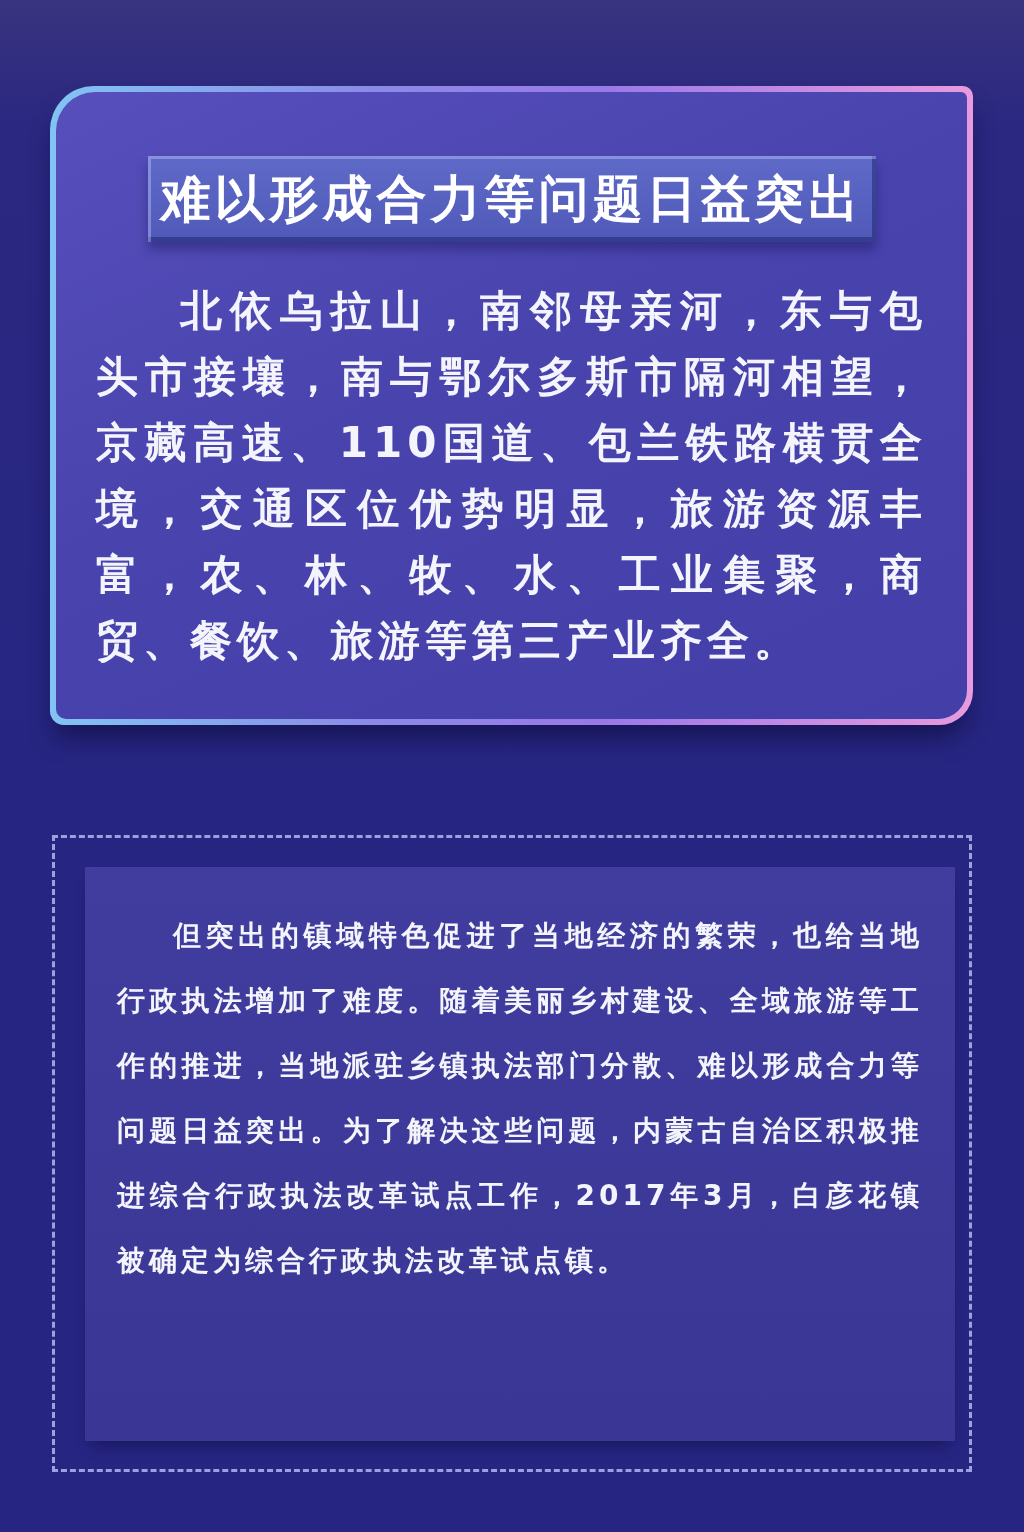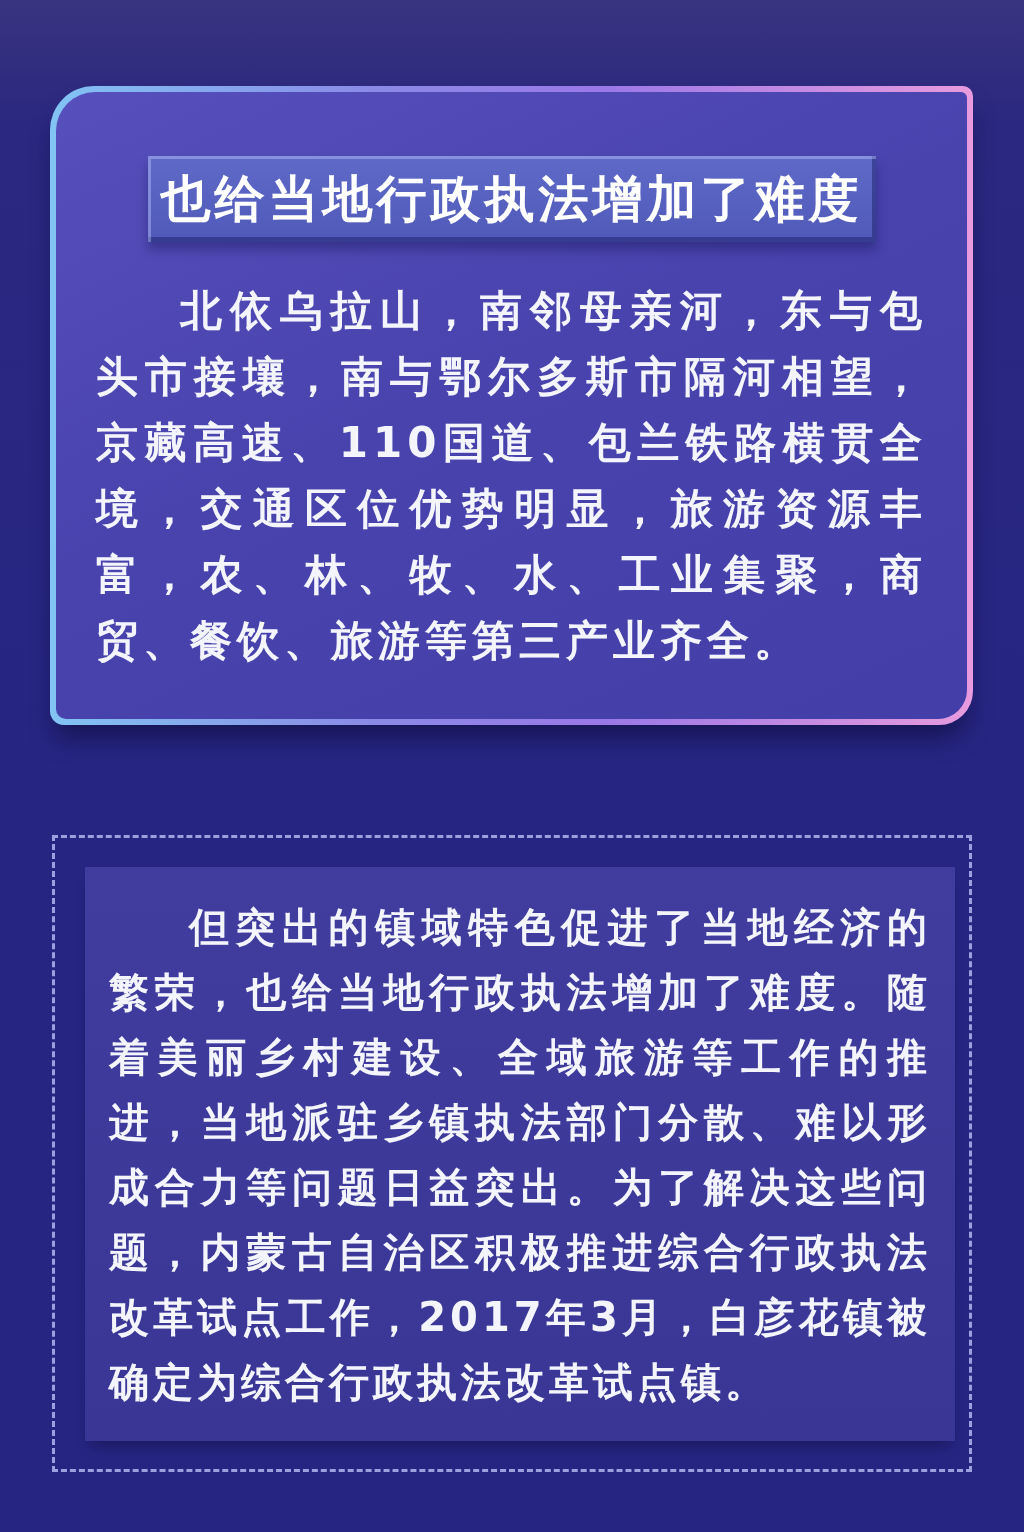--- a/index.html
+++ b/index.html
@@ -85,40 +85,40 @@
   }
   .dashed-panel {
     width: 100%;
     height: 100%;
     box-sizing: border-box;
     background: linear-gradient(180deg, #403D9F 0%, #3B3898 70%, #393696 100%);
     box-shadow: 0 10px 14px -6px rgba(8, 8, 45, 0.45);
     padding: 24px 20px 0 20px;
   }
   .section-body {
-    margin: 4px;
+    margin: 12px;
     color: #F4F5FC;
-    font-size: 40px;
+    font-size: 28px;
     font-weight: bold;
     line-height: 65px;
     letter-spacing: 4px;
     text-align: justify;
     text-indent: 2em;
   }
 </style>
 </head>
 <body>
 
 <div class="page">
 
   <div class="card-border">
     <div class="card-inner">
 
       <div class="title-box">
-        <h1>也给当地行政执法增加了难度</h1>
+        <h1>难以形成合力等问题日益突出</h1>
       </div>
 
       <p class="card-body">北依乌拉山，南邻母亲河，东与包头市接壤，南与鄂尔多斯市隔河相望，京藏高速、110国道、包兰铁路横贯全境，交通区位优势明显，旅游资源丰富，农、林、牧、水、工业集聚，商贸、餐饮、旅游等第三产业齐全。</p>
 
     </div>
   </div>
 
   <div class="dashed-section">
     <div class="dashed-panel">
 

